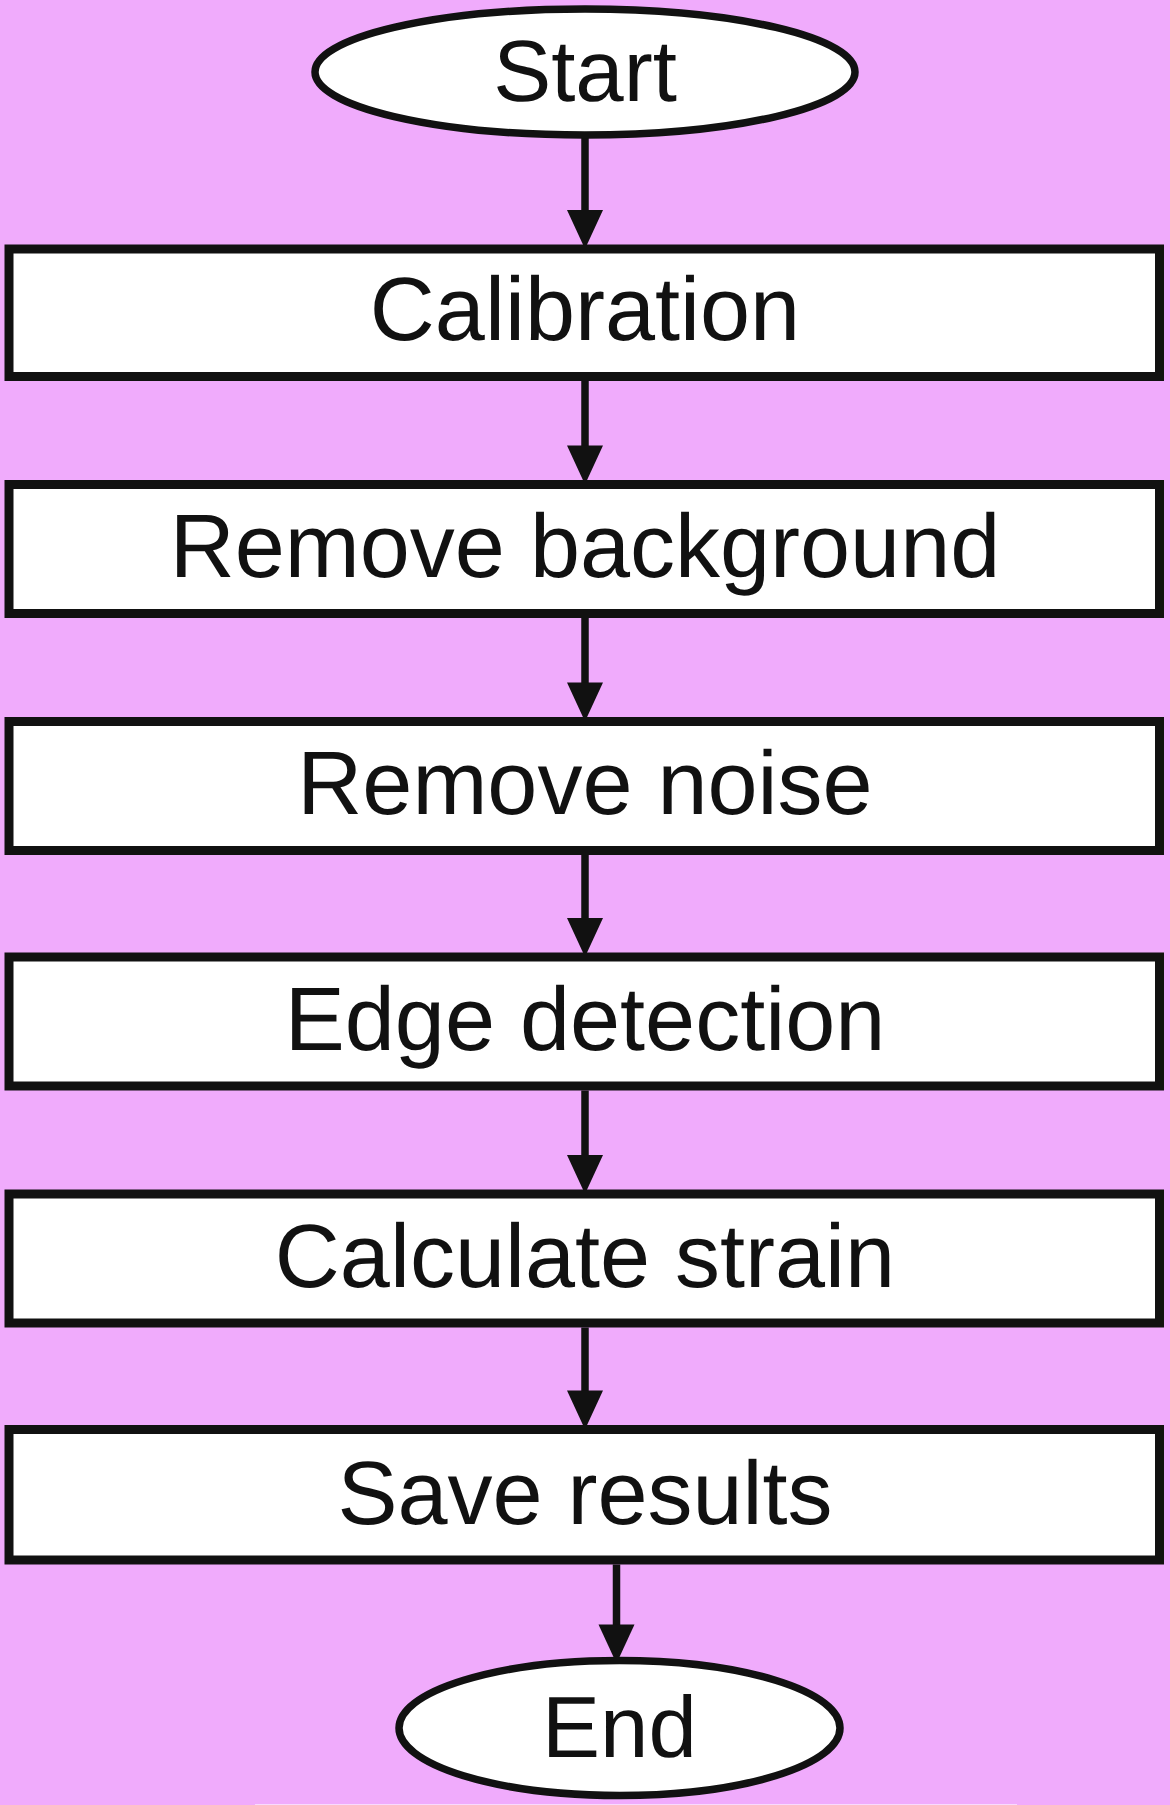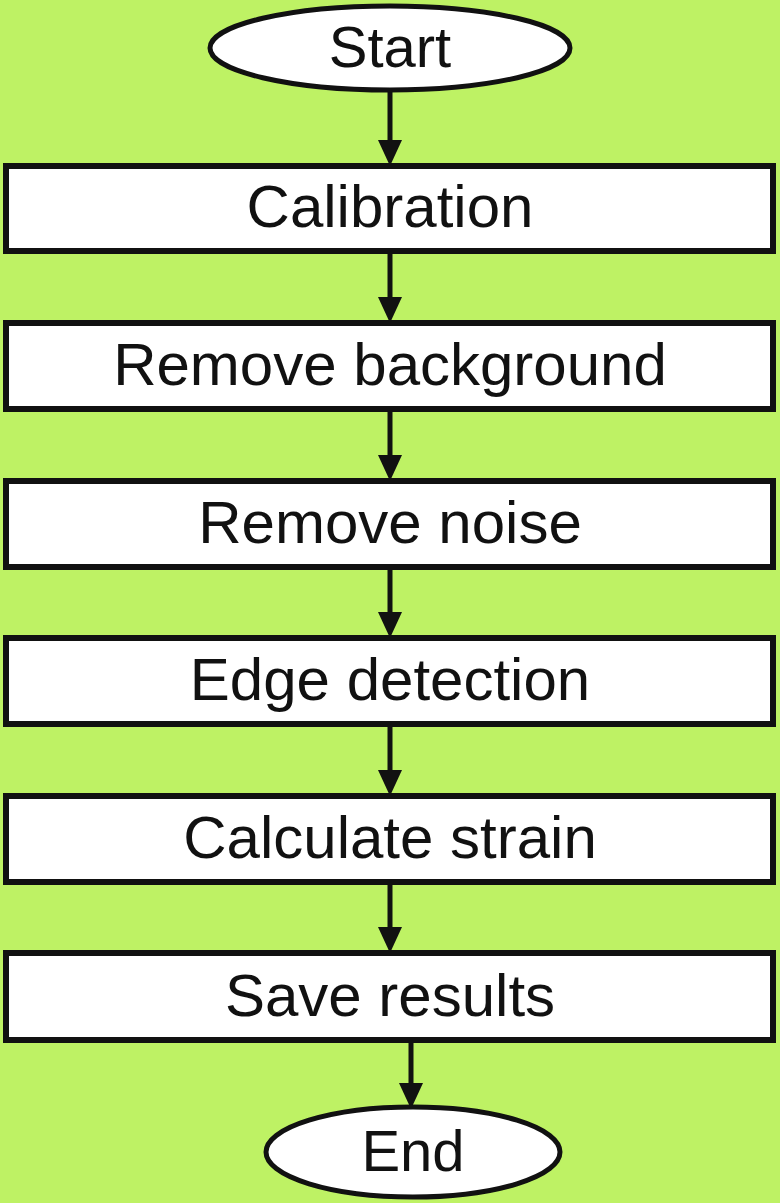--- a/index.html
+++ b/index.html
@@ -8,21 +8,21 @@
     padding: 0;
     background: #ffffff;
   }
   body {
     font-family: "Liberation Sans", sans-serif;
   }
   #flowchart-root {
     position: relative;
     width: 780px;
     height: 1203px;
-    background: #bef264;
+    background: #f0abfc;
     overflow: hidden;
   }
   #flow-svg {
     position: absolute;
     left: 0;
     top: 0;
     width: 780px;
     height: 1203px;
     display: block;
   }

